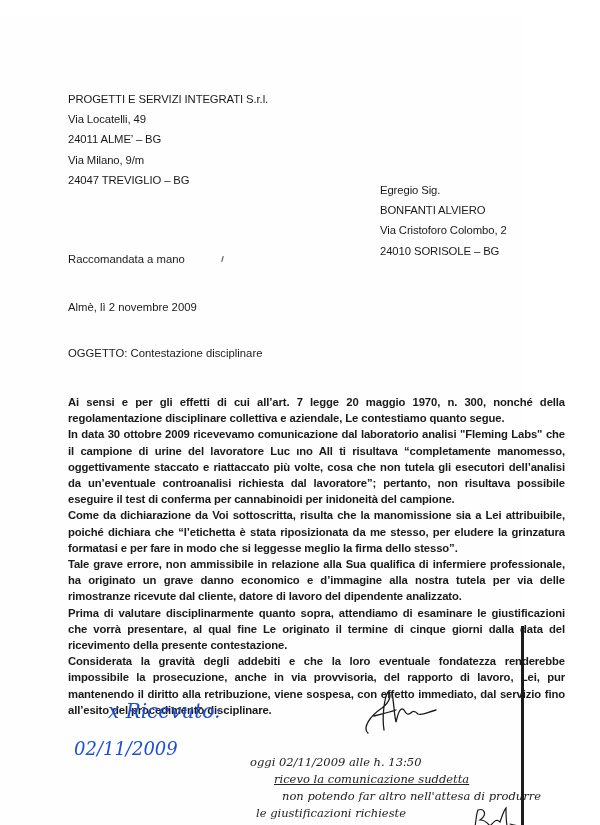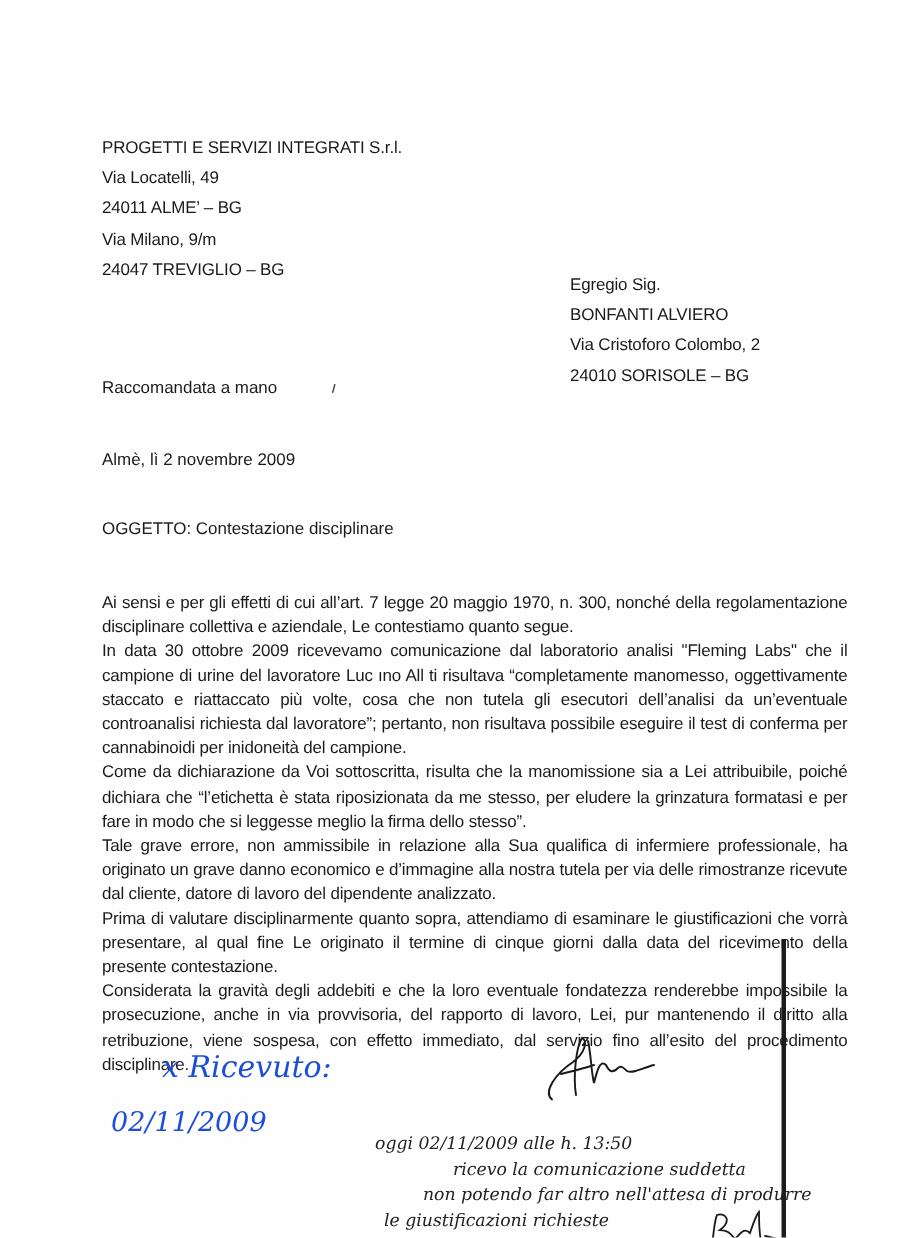--- a/index.html
+++ b/index.html
@@ -13,29 +13,29 @@
   .recipient { position: absolute; left: 380px; top: 164px; font-size: 11.3px; line-height: 20.2px; letter-spacing: -0.1px; }
   .line { display: block; white-space: nowrap; }
   .racc { position: absolute; left: 68px; top: 237px; font-size: 11.3px; }
   .tick { position: absolute; left: 222px; top: 240px; width: 1px; height: 6px; background: #444; transform: rotate(15deg); }
   .date { position: absolute; left: 68px; top: 285px; font-size: 11.3px; }
   .subject { position: absolute; left: 68px; top: 331px; font-size: 11.3px; }
   .body {
     position: absolute; left: 68px; top: 378px; width: 497px; font-size: 11.3px; line-height: 16.2px;
     text-align: justify; letter-spacing: -0.12px;
   }
-  .body p { margin: 0; }
+  .body p { margin: 0; font-weight: bold; }
   .hand { position: absolute; font-family: "DejaVu Serif", serif; font-style: italic; color: #1d4ed8; }
   .received { left: 108px; top: 683px; font-size: 20px; }
   .recv-date { left: 74px; top: 722px; font-size: 18px; }
   .sig svg, .note svg { display: block; }
   .sig { position: absolute; left: 360px; top: 672px; }
   .note { position: absolute; left: 250px; top: 738px; width: 340px; font-family: "DejaVu Serif", serif; font-style: italic; font-size: 11.5px; line-height: 17px; color: #222; }
   .note .l1 { margin-left: 0; }
-  .note .l2 { margin-left: 52px; }
+  .note .l2 { margin-left: 24px; text-decoration: underline; }
   .note .l3 { margin-left: 32px; }
   .note .l4 { margin-left: 6px; }
   .nsig { position: absolute; left: 470px; top: 790px; }
 </style>
 </head>
 <body>
 
 <div class="page">
   <div class="edge"></div>
 

